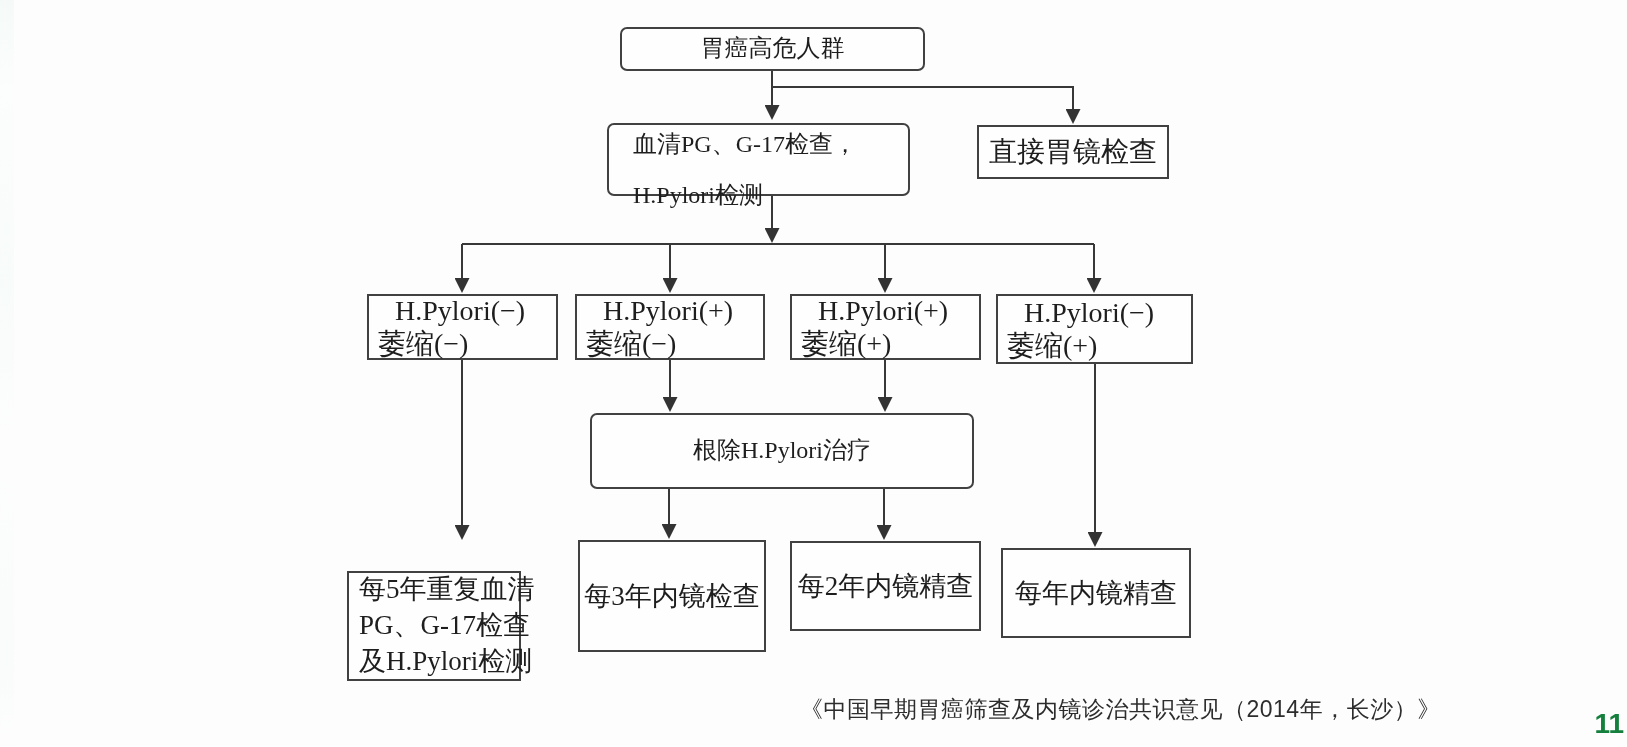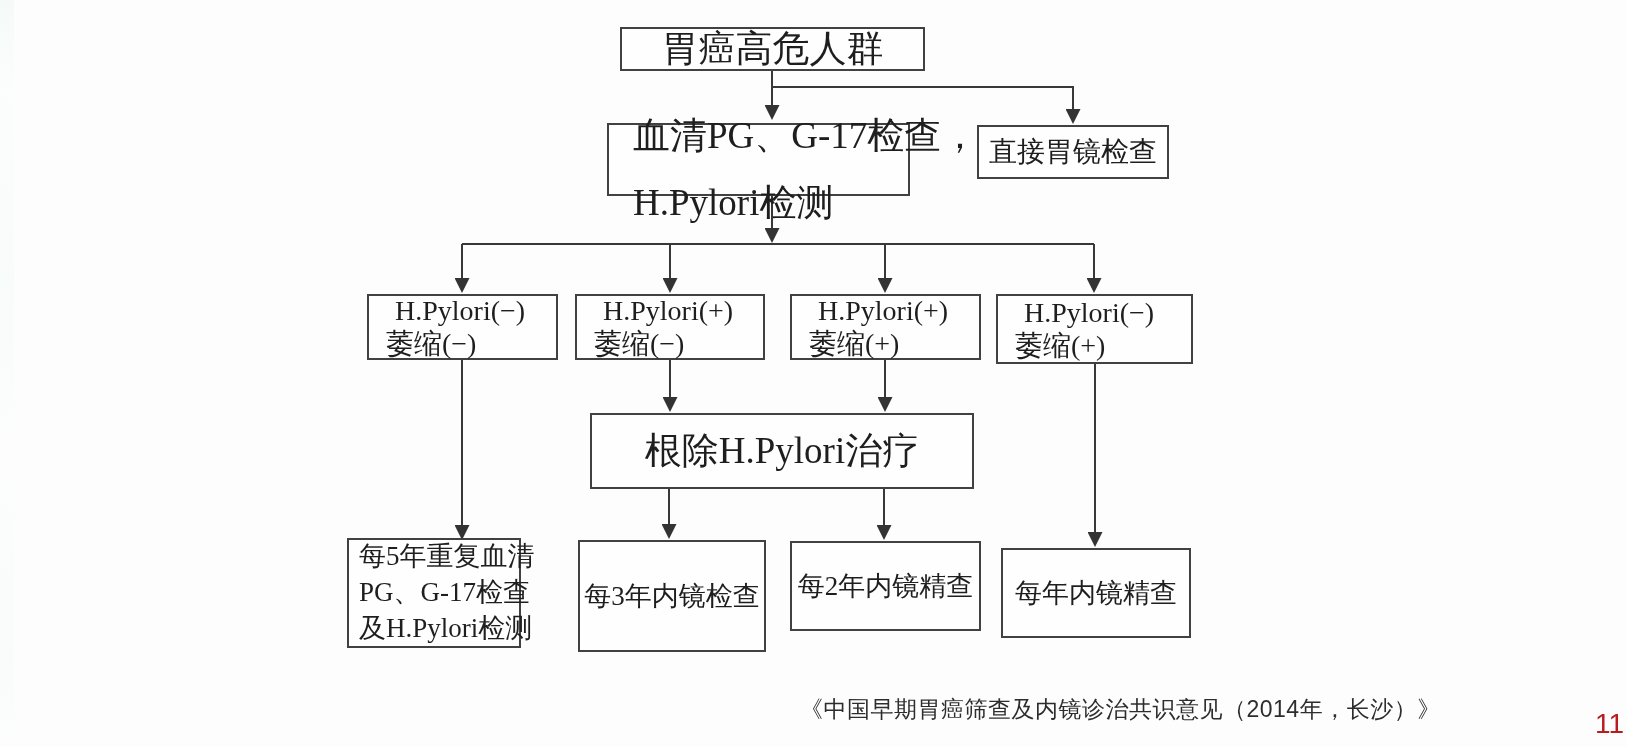--- a/index.html
+++ b/index.html
@@ -17,37 +17,37 @@
   #connector-layer { position:absolute; left:0; top:0; width:1627px; height:747px; }
   .node {
     position:absolute; box-sizing:border-box;
     background:#fefefe; border:2px solid #414141;
     color:#1e1e1e;
     display:flex; flex-direction:column; justify-content:center;
     line-height:1.22;
   }
   .node .line { white-space:nowrap; }
   .center { text-align:center; }
-  .fs29 { font-size:37px; }
+  .fs29 { font-size:24px;border-radius:7px; }
   .fs28 { font-size:28px; }
   .fs27 { font-size:27px; }
   .serum .line { padding-left:24px; line-height:1.26;margin-top:20px; }
   .branch .line { line-height:1.18; }
   .branch .line:first-child { padding-left:26px; }
-  .branch .line:last-child  { padding-left:17px; }
+  .branch .line:last-child  { padding-left:9px; }
   .tall .line { padding-left:10px; line-height:1.33; }
   #footer-citation {
     position:absolute; left:800px; top:694px; width:620px;
     text-align:center; font-family:"Liberation Sans","DejaVu Sans",sans-serif;
     font-size:23px; color:#2d2d2d; letter-spacing:.5px; white-space:nowrap;
   }
   #page-number {
     position:absolute; right:3px; top:708px;
     font-family:"Liberation Sans","DejaVu Sans",sans-serif;
-    font-size:28px; font-weight:400; color:#b91c1c;
+    font-size:28px; font-weight:700; color:#15803d;
   }
 </style>
 </head>
 <body>
 
 <div id="slide">
 
   <div id="edge-artifact"></div>
 
   <svg id="connector-layer" viewBox="0 0 1627 747" xmlns="http://www.w3.org/2000/svg">
@@ -113,21 +113,21 @@
 
   <div class="node branch fs28" style="left:996px;top:294px;width:197px;height:70px">
     <div class="line">H.Pylori(−)</div>
     <div class="line">萎缩(+)</div>
   </div>
 
   <div class="node center fs29" style="left:590px;top:413px;width:384px;height:76px">
     <div class="line">根除H.Pylori治疗</div>
   </div>
 
-  <div class="node tall fs27" style="left:347px;top:538px;width:174px;height:110px">
+  <div class="node tall fs27" style="left:347px;top:571px;width:174px;height:110px">
     <div class="line">每5年重复血清</div>
     <div class="line">PG、G-17检查</div>
     <div class="line">及H.Pylori检测</div>
   </div>
 
   <div class="node center fs27" style="left:578px;top:540px;width:188px;height:112px">
     <div class="line">每3年内镜检查</div>
   </div>
 
   <div class="node center fs27" style="left:790px;top:541px;width:191px;height:90px">

